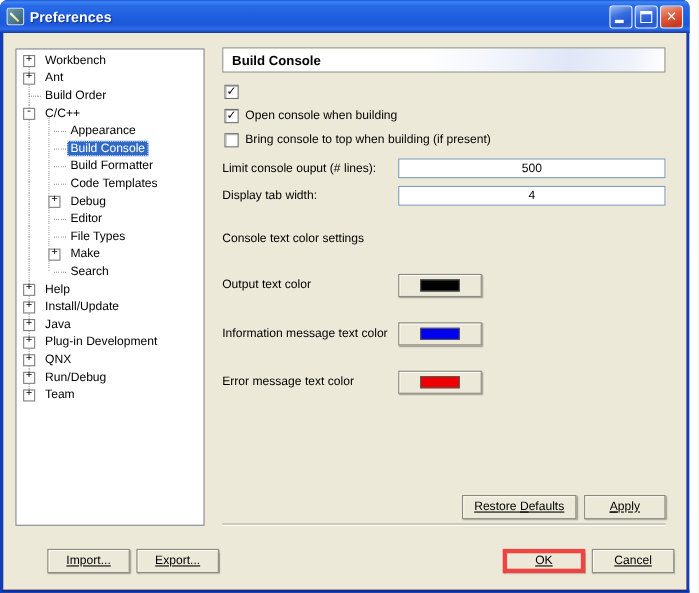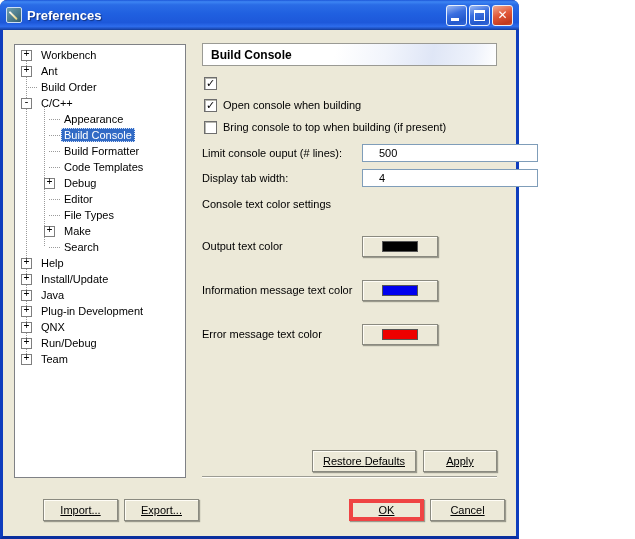--- a/index.html
+++ b/index.html
@@ -1,19 +1,19 @@
 <!DOCTYPE html>
 <html><head>
 <meta charset="utf-8">
 <style>
   * { box-sizing: border-box; margin: 0; padding: 0; }
   html,body { width:635px; height:539px; overflow:hidden; }
   body { font-family:"Liberation Sans","DejaVu Sans",sans-serif; font-size:11px; color:#000; }
 
-  .window{ position:relative; width:519px; height:539px;
+  .window{ position:relative; width:627px; height:539px;
     border-left:3px solid #0f3dbd; border-right:3px solid #0f3dbd; border-bottom:3px solid #0a2f9e;
     border-radius:7px 7px 0 0; background:#7f1d1d; }
 
   
   .titlebar{ position:absolute; top:0; left:-3px; right:-3px; height:30px;
     border-radius:7px 7px 0 0;
     background:linear-gradient(180deg,#1c56d8 0%,#3d85f3 6%,#2a6ce6 16%,#2060e0 45%,#1d58da 75%,#2d6cec 88%,#1a49b4 97%,#123a92 100%);
     display:flex; align-items:center; padding:0 6px; }
   .win-icon{ width:16px; height:16px; margin-right:5px; border:1px solid #cfe0f4; border-radius:2px;
     background:linear-gradient(135deg,#6e9fb0 0%,#35606e 100%); position:relative; flex:0 0 auto; }
@@ -60,23 +60,23 @@
   .checkrow.first{ margin-top:7px; }
   .checkbox{ width:13px; height:13px; flex:0 0 auto; margin:0 6px 0 2px; background:#fff;
     border:1px solid #6e6e6e; box-shadow:inset 1px 1px 0 #b8b8b0; font-size:11px; font-weight:bold;
     line-height:11px; text-align:center; color:#000; cursor:pointer; }
   .cblabel{ white-space:nowrap; }
 
   .fieldrow{ display:flex; align-items:center; height:25px; }
   .fieldrow.first{ margin-top:3px; }
   .flabel{ width:160px; flex:0 0 auto; white-space:nowrap; }
   .tinput{ flex:1 1 auto; height:18px; border:1px solid #7f9db9; background:#fff;
-    font-family:"Liberation Sans","DejaVu Sans",sans-serif; font-size:11px; padding:1px 16px; }
-
-  .section-label{ margin-top:5px; height:18px; display:flex; align-items:center; }
+    font-family:"Liberation Sans","DejaVu Sans",sans-serif; font-size:11px; padding:1px 16px;text-align:center; }
+
+  .section-label{ margin-top:18px; height:18px; display:flex; align-items:center; }
 
   .colorrow{ display:flex; align-items:center; height:22px; margin-top:22px; }
   .colorbtn{ width:76px; height:21px; background:#ece9d8; border:1px solid #8a8a80;
     box-shadow:inset 1px 1px 0 #fffdf6, 1px 1px 1px rgba(90,90,80,.55);
     display:flex; align-items:center; justify-content:center; cursor:pointer; }
   .swatch{ width:36px; height:11px; border:1px solid #555; }
 
   .xp-btn{ height:22px; min-width:74px; padding:0 10px; background:#ece9d8; border:1px solid #8a8a80;
     box-shadow:inset 1px 1px 0 #fffdf6, 1px 1px 1px rgba(90,90,80,.55);
     font-family:"Liberation Sans","DejaVu Sans",sans-serif; font-size:11px; color:#000; cursor:pointer;text-decoration:underline; }

